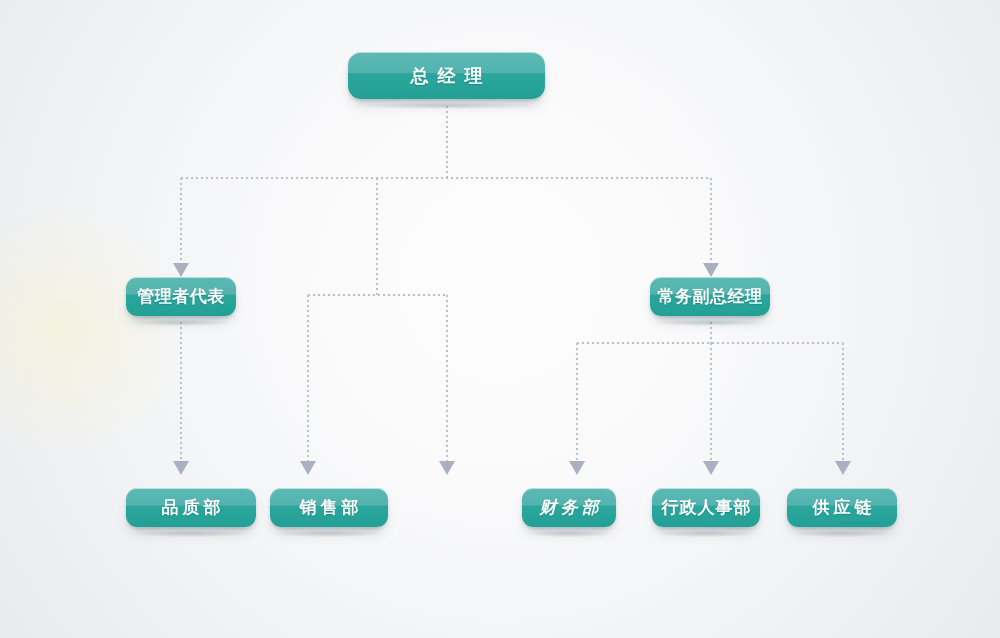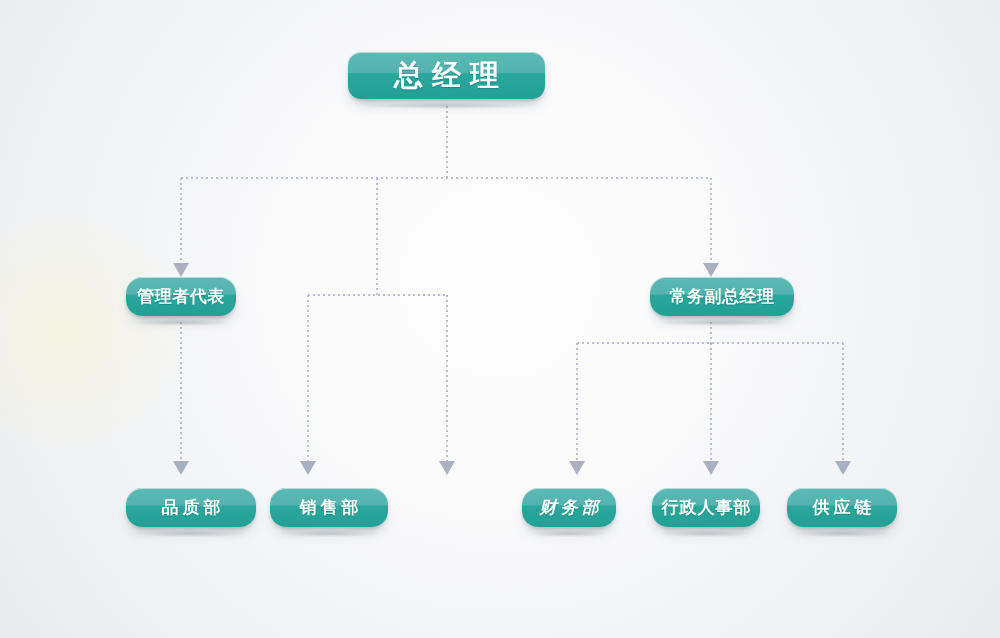--- a/index.html
+++ b/index.html
@@ -33,21 +33,21 @@
     pointer-events: none;
   }
 
   
   .node {
     position: absolute;
     box-sizing: border-box;
     display: flex;
     align-items: center;
     justify-content: center;
-    border-radius: 16px;
+    border-radius: 11px;
     background: linear-gradient(to bottom,
                 #5cb9b4 0%,
                 #53b3ae 44%,
                 #2ba69c 46%,
                 #23a096 100%);
     box-shadow:
       0 1px 0 rgba(255,255,255,0.55) inset,
       0 9px 13px -6px rgba(80,100,110,0.42),
       0 2px 3px rgba(80,100,110,0.18);
     color: #ffffff;
@@ -73,36 +73,36 @@
 
   
   .node.level-0 {
     left: 348px;
     top: 52px;
     width: 197px;
     height: 47px;
     border-radius: 13px;
   }
   .node.level-0 .node-label {
-    font-size: 29px;
+    font-size: 18px;
     letter-spacing: 9px;
     text-indent: 9px;
   }
 
   
   .node.level-1 {
     top: 277px;
     height: 39px;
   }
   .node.level-1 .node-label {
     font-size: 17px;
     letter-spacing: 0.5px;
   }
   #node-mgmt-rep  { left: 126px; width: 110px; }
-  #node-deputy-gm { left: 650px; width: 144px; }
+  #node-deputy-gm { left: 650px; width: 120px; }
 
   
   .node.level-2 {
     top: 488px;
     height: 39px;
   }
   .node.level-2 .node-label {
     font-size: 17px;
     letter-spacing: 4px;
     text-indent: 4px;

